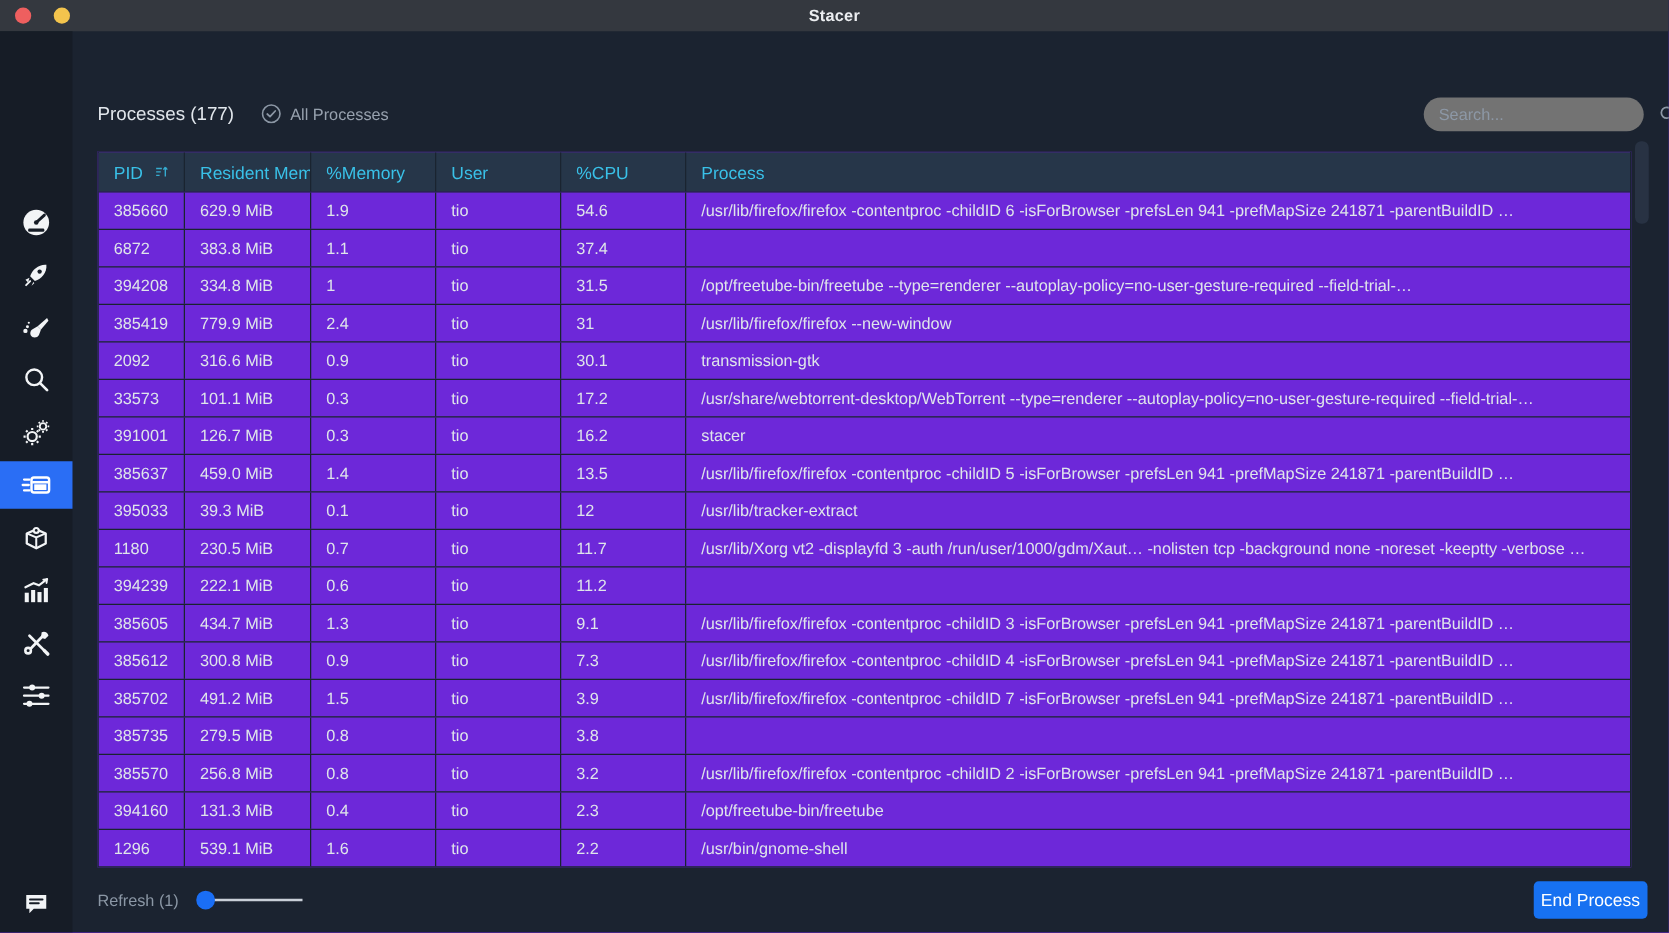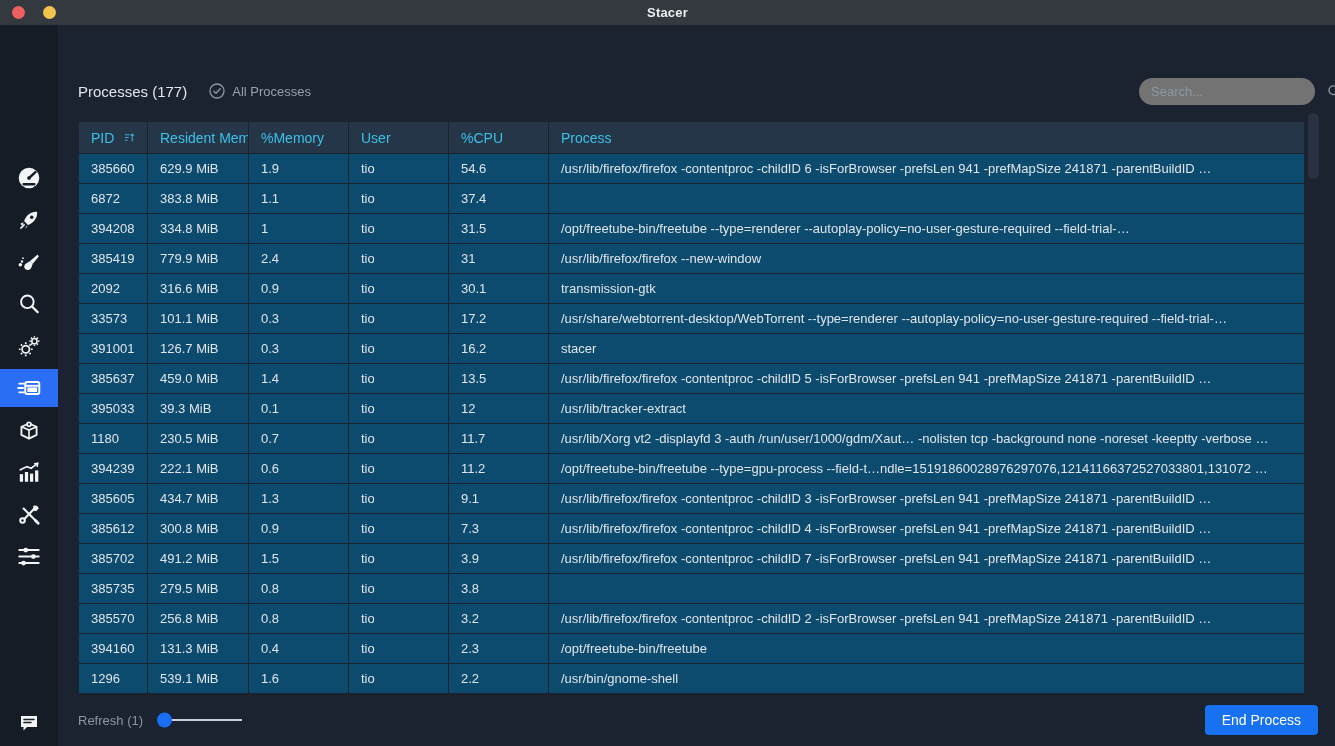--- a/index.html
+++ b/index.html
@@ -58,21 +58,21 @@
   }
   .search-input {
     flex:1; background:transparent; border:none; outline:none;
     color:#c7cfd8; font-size:13px; font-family:"Liberation Sans", sans-serif;
   }
   .search-input::placeholder { color:#8d98a6; }
   .search-wrap svg { width:15px; height:15px; flex:none; }
   
   .ptable {
     position:absolute; top:96px; left:20px; width:1227px;
-    border:1px solid #1a2430; background:#0c4a6e;text-align:right;
+    border:1px solid #1a2430; background:#6d28d9;text-align:right;
   }
   .thead { display:flex; height:31px; background:#263649; }
   .thead .tcell {
     color:#39c1e8; font-size:14px; display:flex; align-items:center;
   }
   .trow { display:flex; height:30px; border-top:1px solid #1a2430; cursor:default; }
   .tcell {
     padding:0 12px; font-size:13px; white-space:nowrap; overflow:hidden;
     border-right:1px solid #1a2430; display:flex; align-items:center;
     color:#dfe5ea;
@@ -97,21 +97,21 @@
   .refresh-label { font-size:13px; color:#8b97a5; }
   .slider { display:flex; align-items:center; margin-left:14px; position:relative; width:90px; }
   .slider-track { width:78px; height:2px; background:#c9cfd8; margin-left:7px; }
   .slider-handle {
     position:absolute; left:0; top:50%; transform:translateY(-50%);
     width:15px; height:15px; border-radius:50%; background:#1a6ef5; cursor:pointer;
   }
   .end-process-btn {
     margin-left:auto; background:#1771f1; color:#fff; border:none;
     font-family:"Liberation Sans", sans-serif; font-size:14px;
-    padding:7px 17px; border-radius:4px; cursor:pointer;
+    padding:7px 6px; border-radius:4px; cursor:pointer;
   }
 </style>
 </head>
 <body>
 
 <div class="titlebar">
   <div class="win-btn win-close"></div>
   <div class="win-btn win-min"></div>
   <div class="win-title">Stacer</div>
 </div>
@@ -332,21 +332,20 @@
           <div class="tcell c3">tio</div>
           <div class="tcell c4">11.7</div>
           <div class="tcell c5">/usr/lib/Xorg vt2 -displayfd 3 -auth /run/user/1000/gdm/Xaut… -nolisten tcp -background none -noreset -keeptty -verbose …</div>
         </div>
         <div class="trow">
           <div class="tcell c0">394239</div>
           <div class="tcell c1">222.1 MiB</div>
           <div class="tcell c2">0.6</div>
           <div class="tcell c3">tio</div>
           <div class="tcell c4">11.2</div>
-          <div class="tcell c5">/opt/freetube-bin/freetube --type=gpu-process --field-t…ndle=15191860028976297076,12141166372527033801,131072 …</div>
         </div>
         <div class="trow">
           <div class="tcell c0">385605</div>
           <div class="tcell c1">434.7 MiB</div>
           <div class="tcell c2">1.3</div>
           <div class="tcell c3">tio</div>
           <div class="tcell c4">9.1</div>
           <div class="tcell c5">/usr/lib/firefox/firefox -contentproc -childID 3 -isForBrowser -prefsLen 941 -prefMapSize 241871 -parentBuildID …</div>
         </div>
         <div class="trow">

